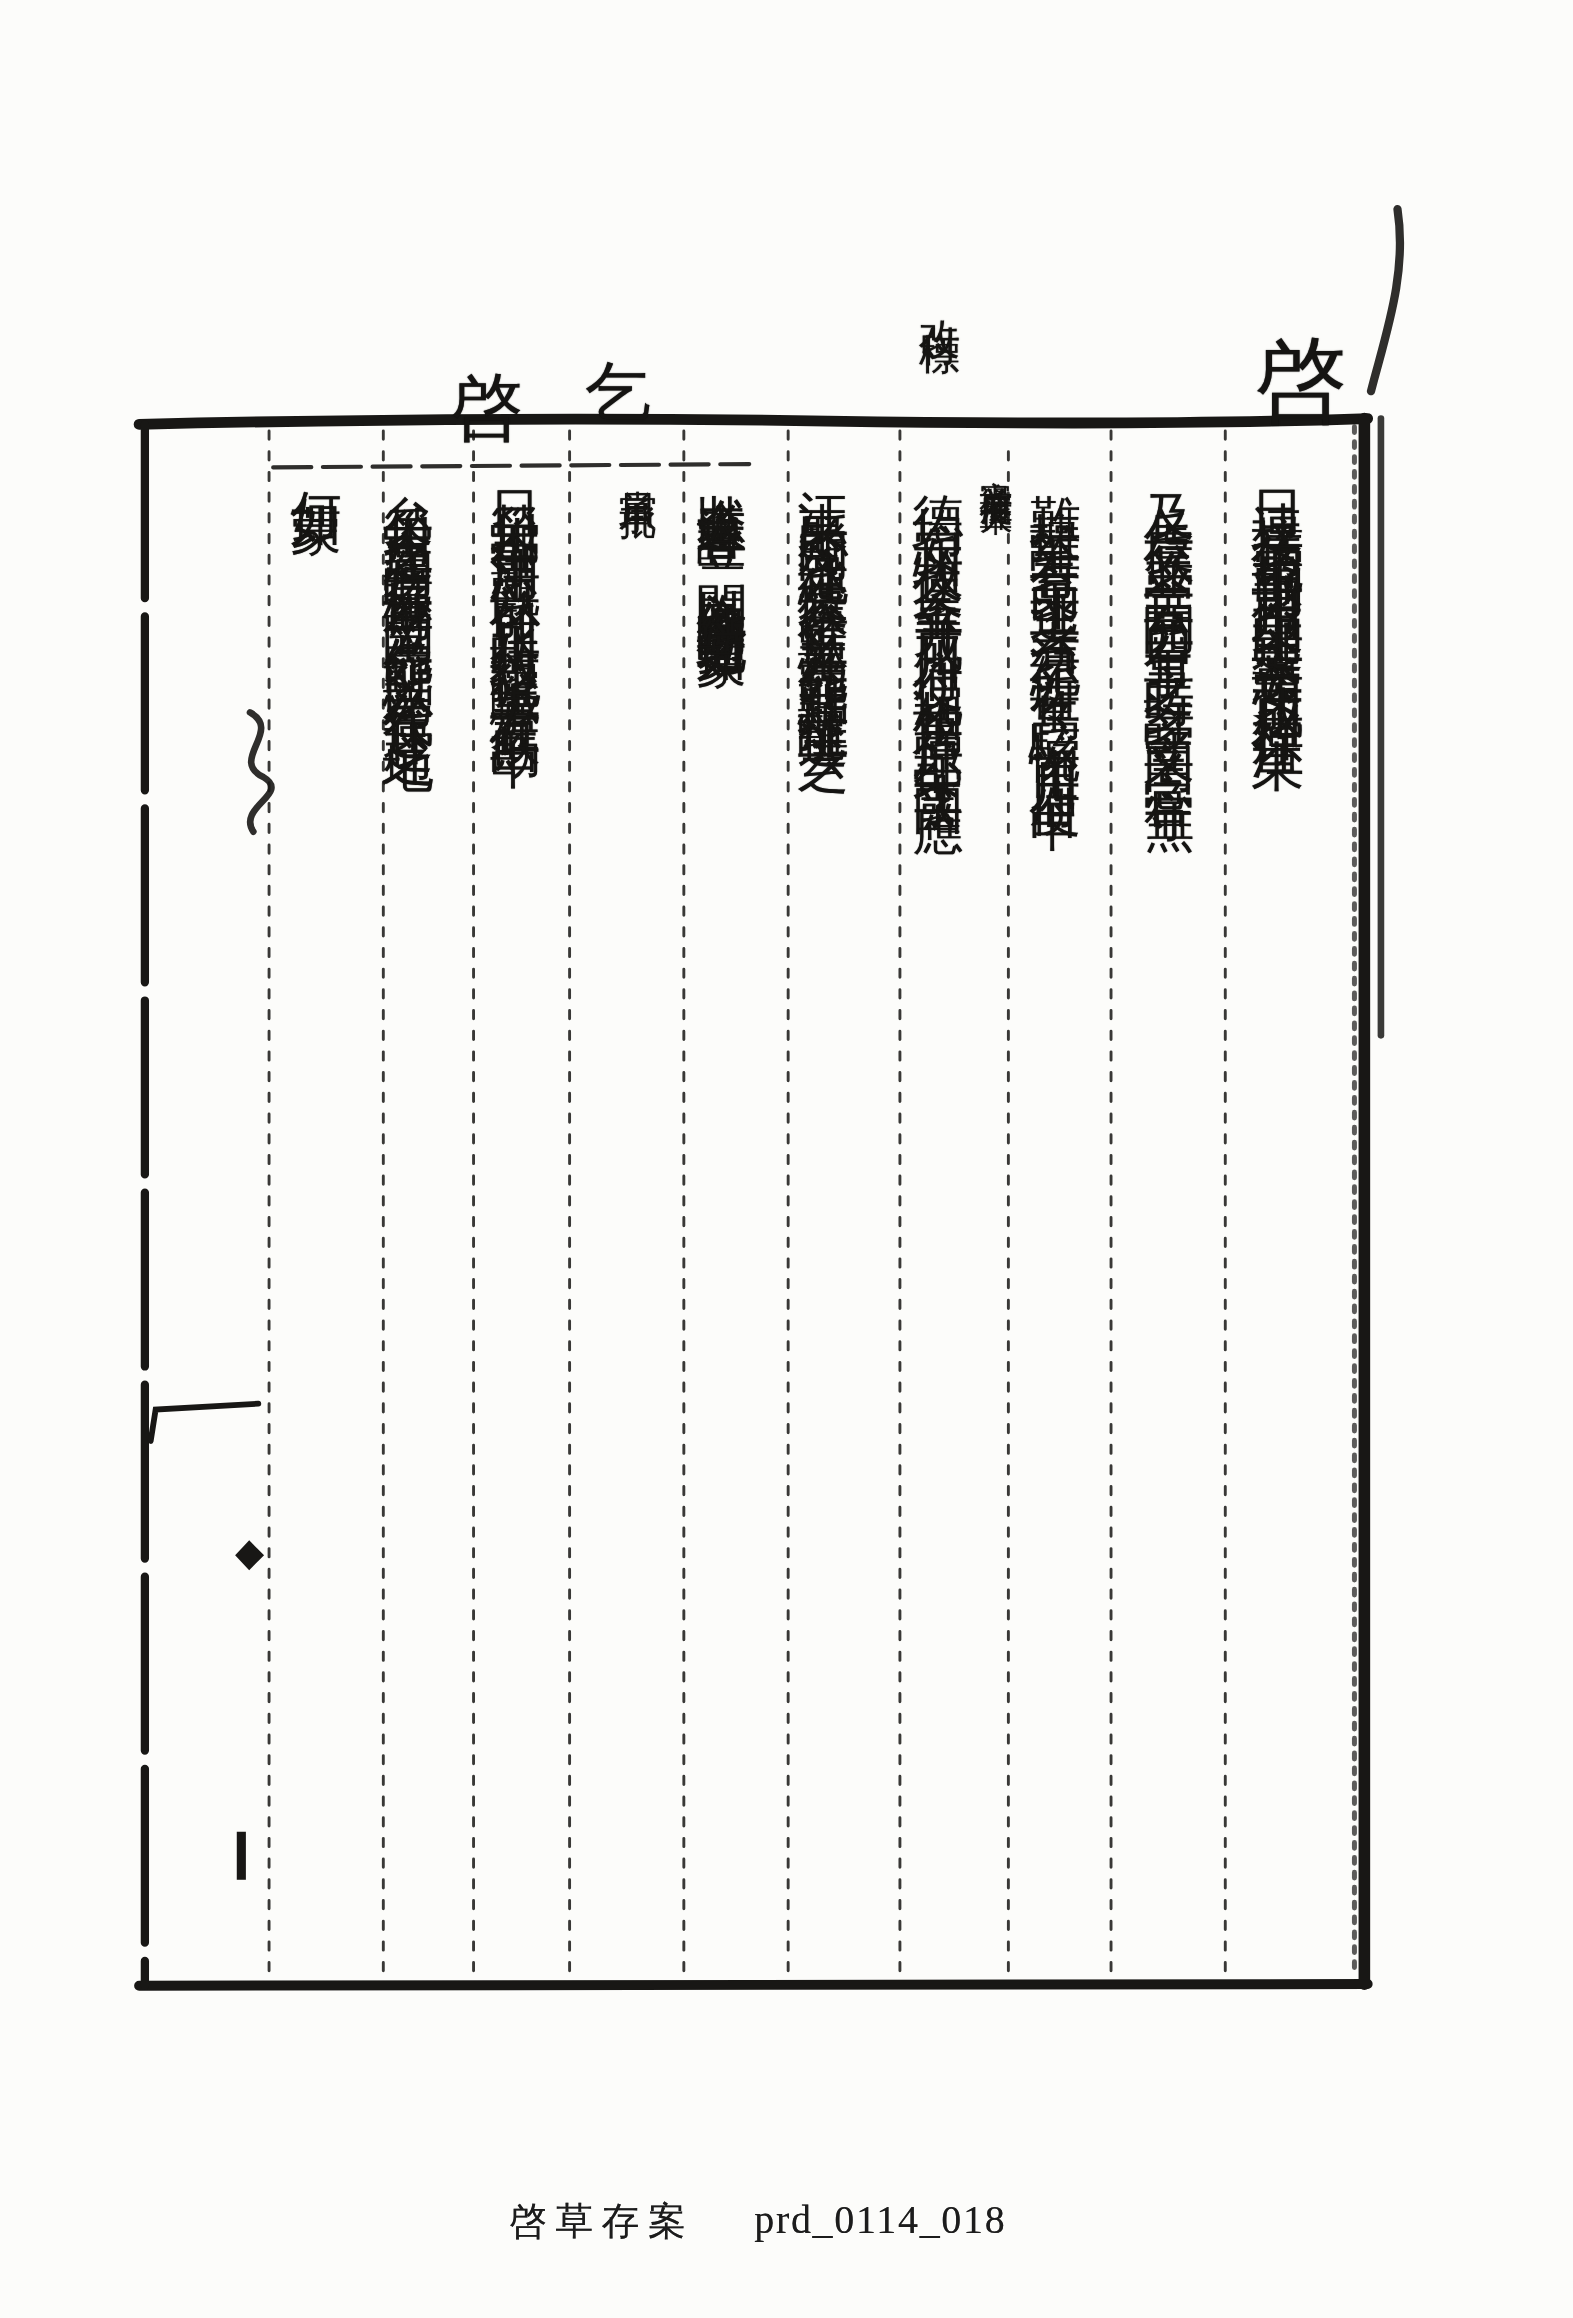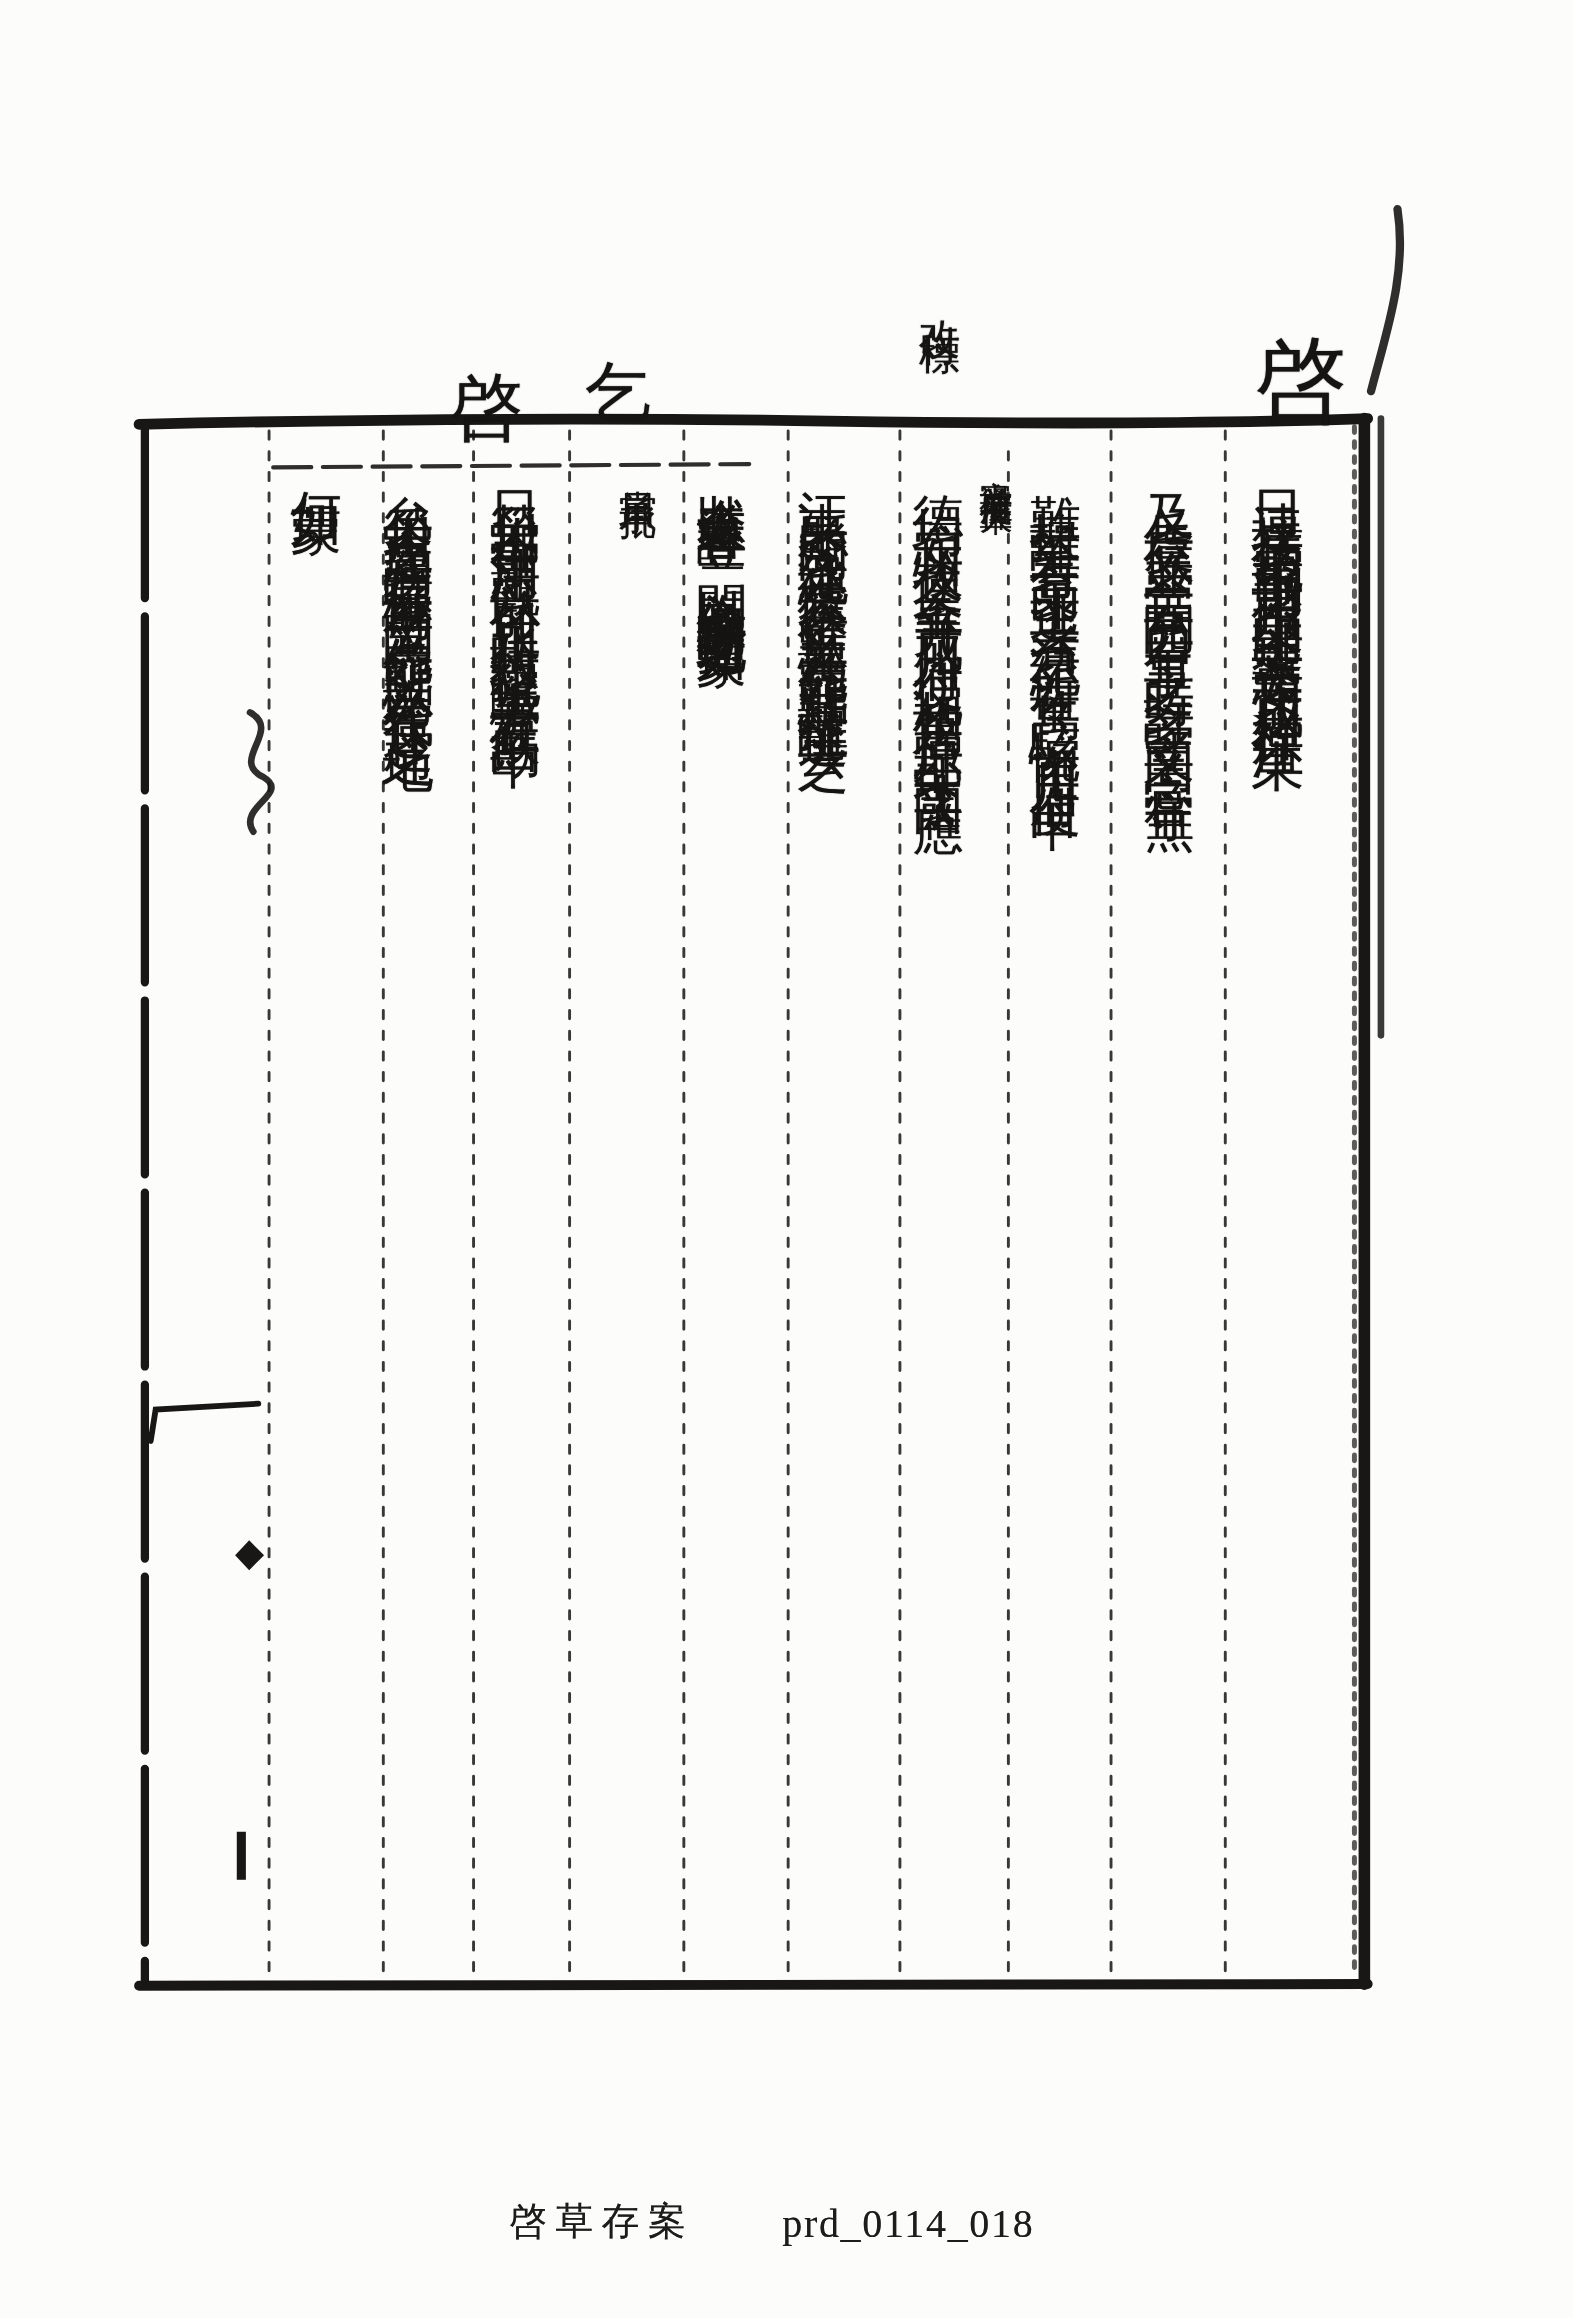--- a/index.html
+++ b/index.html
@@ -15,26 +15,26 @@
     line-height:1;white-space:nowrap;
     text-shadow:0 0 1px rgba(10,10,10,.75);
   }
   .main{font-size:51px;}
   .hdr{
     position:absolute;writing-mode:vertical-rl;text-orientation:upright;
     line-height:1;text-shadow:0 0 1.2px rgba(10,10,10,.8);
   }
   .caption{
     position:absolute;top:2196px;left:509px;
-    display:flex;align-items:flex-end;gap:60px;
+    display:flex;align-items:flex-start;gap:60px;
     font-family:"Liberation Serif","DejaVu Serif",serif;
     color:#1c1c1c;text-shadow:0 0 0.4px rgba(0,0,0,.6);
   }
   .caption .t{font-size:38px;letter-spacing:8.3px;}
-  .caption .c{font-size:40px;letter-spacing:1.7px;margin-left:28px;}
+  .caption .c{font-size:40px;letter-spacing:1.7px;}
 </style>
 </head>
 <body>
 
 <div class="page">
 
   <svg class="frame" width="1573" height="2319" viewBox="0 0 1900 2800">
     <g stroke="#181715" fill="none" stroke-linecap="round">
 
       <path d="M168 512 Q 600 502 1000 508 T 1652 505" stroke-width="13"></path>

